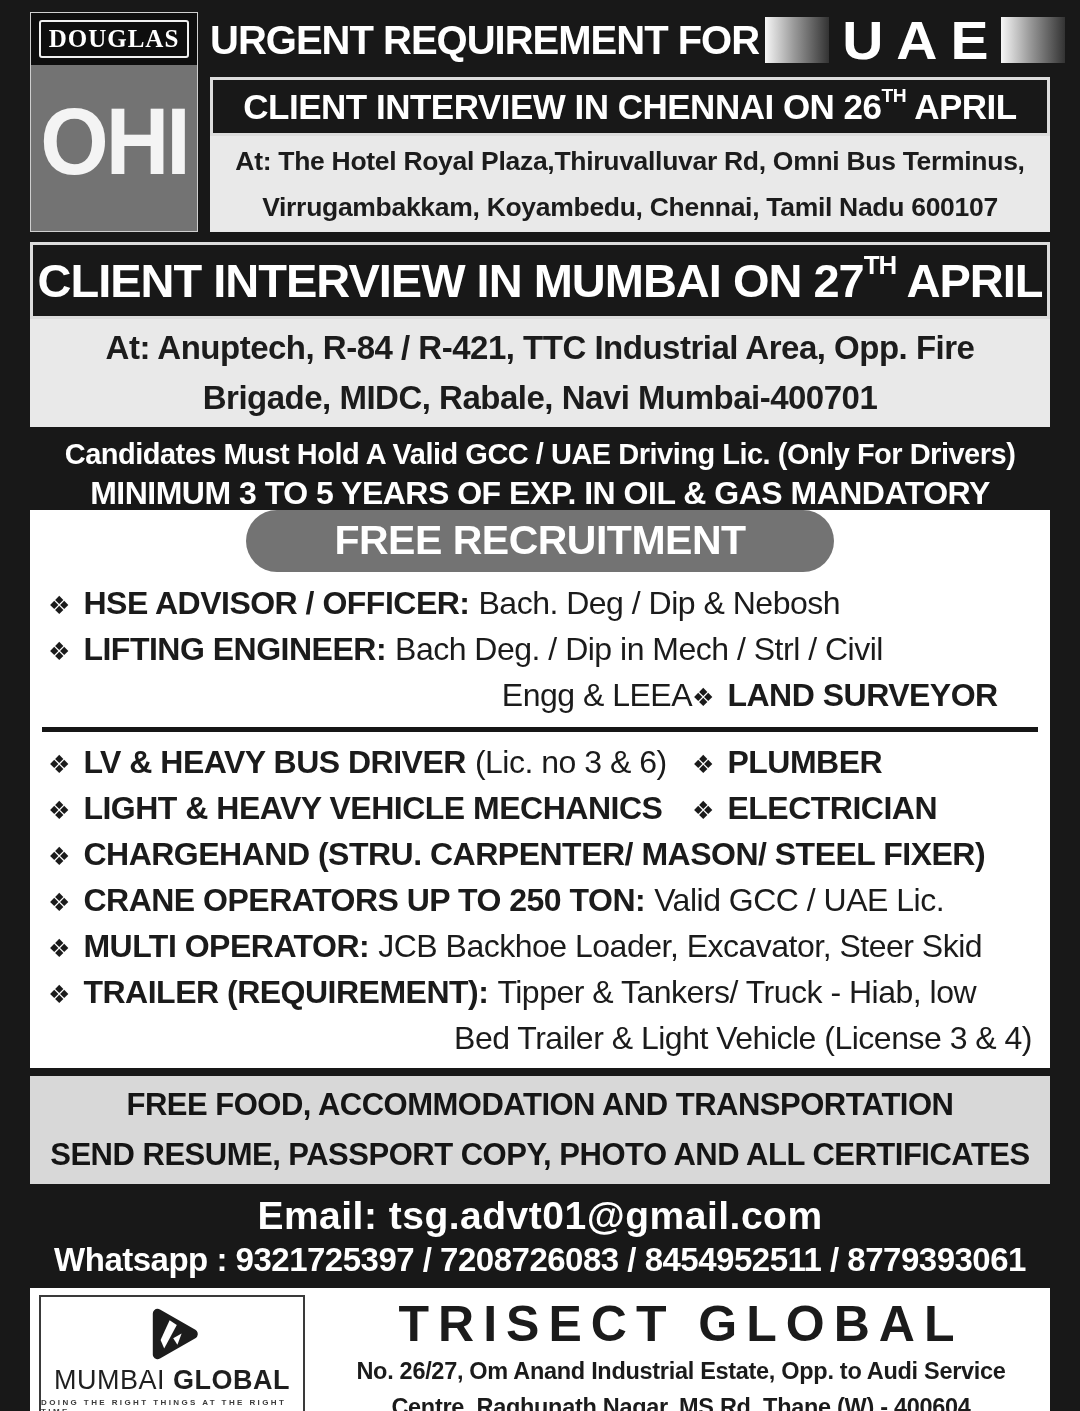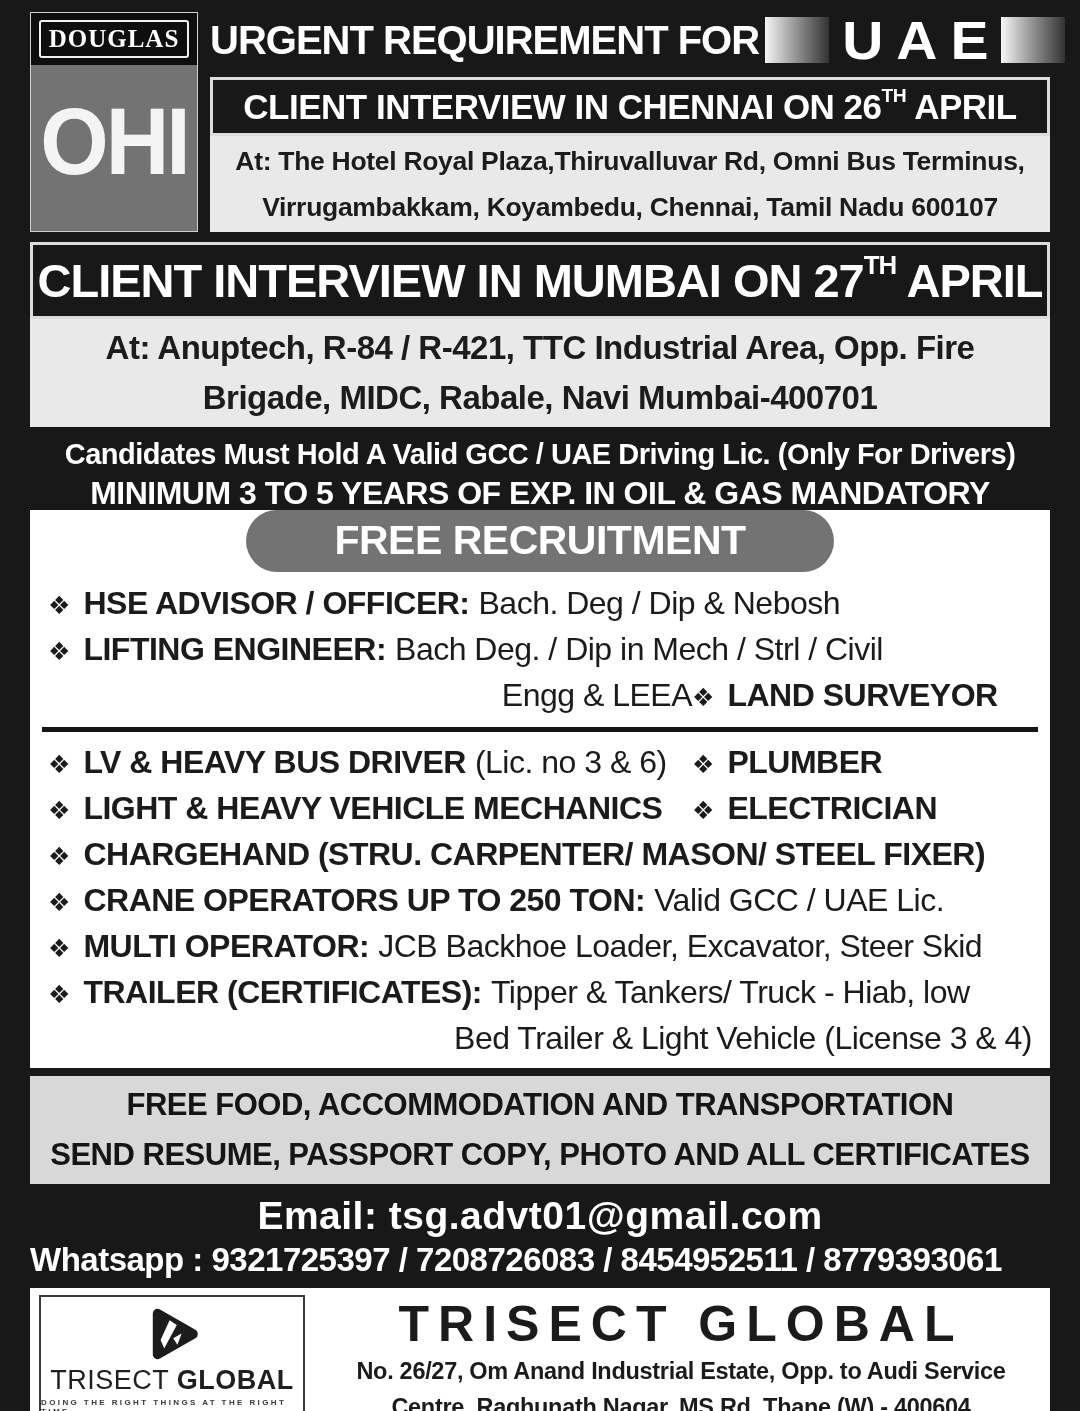--- a/index.html
+++ b/index.html
@@ -54,21 +54,21 @@
   .side-col{ width:340px; flex-shrink:0; display:flex; align-items:baseline; }
   .cont-line{ padding-left:42px; display:flex; justify-content:flex-end; align-items:baseline; }
   .cont-line .jd{ margin-left:0; }
   .rule{ border-top:5px solid #161616; margin:8px -6px; }
 
   
   .benefits{ margin-top:8px; background:#d8d8d8; text-align:center; font-weight:bold;
     color:#151515; font-size:31px; line-height:50px; padding:4px 4px; letter-spacing:-0.5px; }
   .email{ margin-top:10px; text-align:center; color:#fff; font-weight:bold;
     font-size:39px; letter-spacing:0.5px; }
-  .whatsapp{ margin-top:3px; color:#fff; font-weight:bold;
+  .whatsapp{ margin-top:3px; text-align:center; color:#fff; font-weight:bold;
     font-size:33px; letter-spacing:-0.5px; }
 
   
   .footer{ margin-top:9px; background:#fff; display:flex; gap:16px; padding:7px 9px; }
   .f-logo{ width:266px; flex-shrink:0; border:2px solid #3a3a3a; display:flex;
     flex-direction:column; align-items:center; justify-content:center; padding:3px 0; }
   .f-logo-name{ font-size:27px; color:#1f1f1f; letter-spacing:0.5px; margin-top:1px; }
   .fl-reg{ font-weight:normal; } .fl-bold{ font-weight:bold; }
   .f-tagline{ font-size:8px; letter-spacing:2.4px; color:#3a3a3a; font-weight:bold; margin-top:2px; }
   .f-right{ flex:1; text-align:center; color:#1b1b1b; padding-top:2px; }
@@ -170,21 +170,21 @@
       <span class="jt">CRANE OPERATORS UP TO 250 TON:</span>
       <span class="jd">Valid GCC / UAE Lic.</span>
     </div>
     <div class="job-line">
       <span class="bullet">❖</span>
       <span class="jt">MULTI OPERATOR:</span>
       <span class="jd">JCB Backhoe Loader, Excavator, Steer Skid</span>
     </div>
     <div class="job-line">
       <span class="bullet">❖</span>
-      <span class="jt">TRAILER (CERTIFICATES):</span>
+      <span class="jt">TRAILER (REQUIREMENT):</span>
       <span class="jd">Tipper &amp; Tankers/ Truck - Hiab, low</span>
     </div>
     <div class="job-line cont-line">
       <span class="jd">Bed Trailer &amp; Light Vehicle (License 3 &amp; 4)</span>
     </div>
   </div>
 
   <div class="benefits">
     <div>FREE FOOD, ACCOMMODATION AND TRANSPORTATION</div>
     <div>SEND RESUME, PASSPORT COPY, PHOTO AND ALL CERTIFICATES</div>
@@ -194,21 +194,21 @@
   <div class="whatsapp">Whatsapp : 9321725397 / 7208726083 / 8454952511 / 8779393061</div>
 
   <div class="footer">
     <div class="f-logo">
       <svg viewBox="0 0 100 100" width="60" height="60">
         <polygon points="26,16 85,50 26,84" fill="#1c1c1c" stroke="#1c1c1c" stroke-width="16" stroke-linejoin="round"></polygon>
         <path d="M46,27 L58,35 L37,74 L31,60 Z" fill="#ffffff"></path>
         <path d="M52,57 L66,49 L59,68 Z" fill="#ffffff"></path>
       </svg>
       <div class="f-logo-name">
-        <span class="fl-reg">TRISECT </span><span class="fl-bold">GLOBAL</span>
+        <span class="fl-reg">MUMBAI </span><span class="fl-bold">GLOBAL</span>
       </div>
       <div class="f-tagline">DOING THE RIGHT THINGS AT THE RIGHT TIME</div>
     </div>
     <div class="f-right">
       <div class="f-company">TRISECT GLOBAL</div>
       <div class="f-addr">
         <div>No. 26/27, Om Anand Industrial Estate, Opp. to Audi Service</div>
         <div>Centre, Raghunath Nagar, MS Rd, Thane (W) - 400604</div>
       </div>
     </div>

